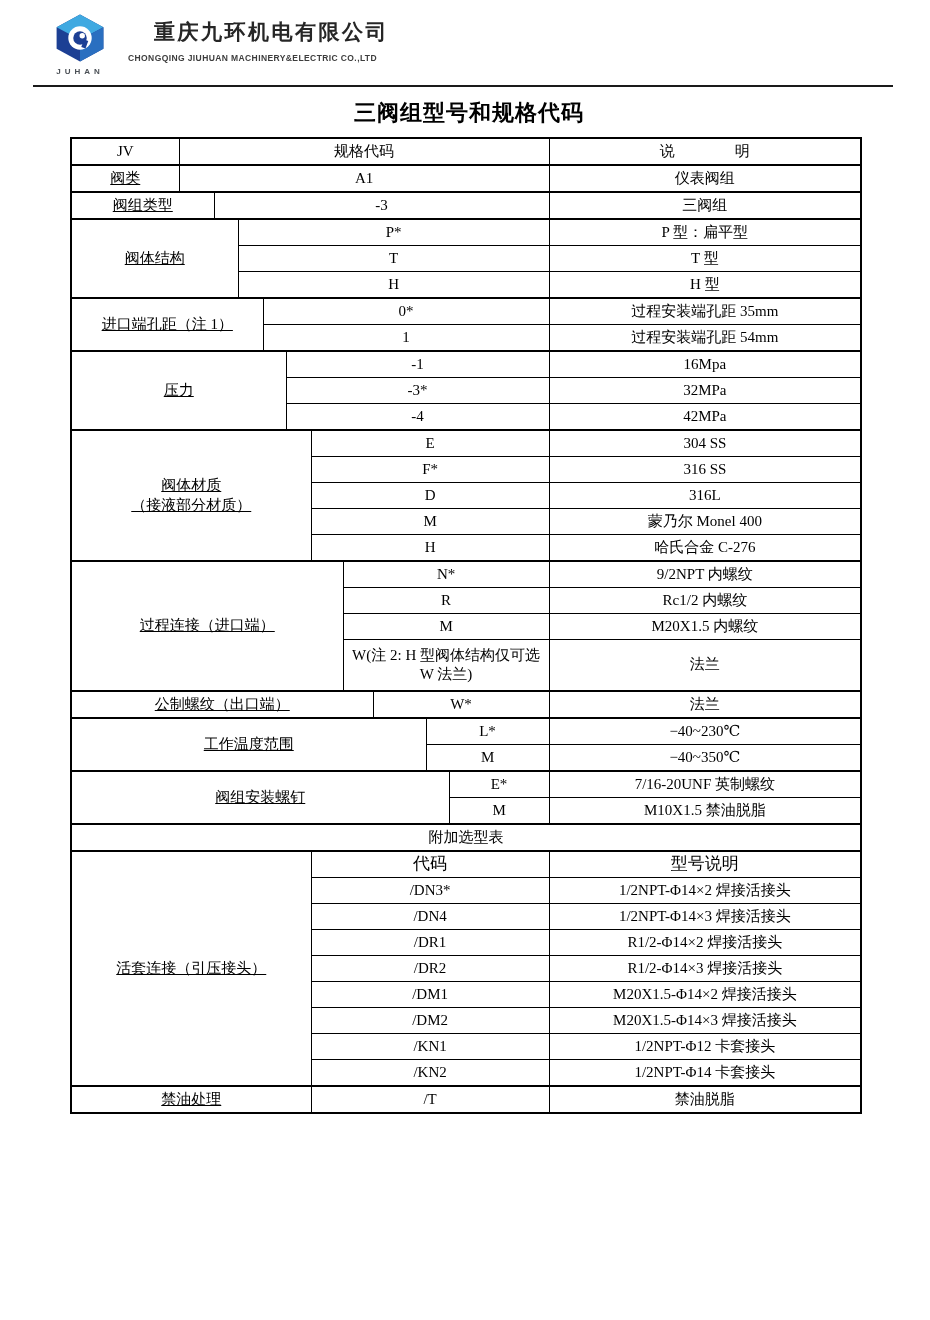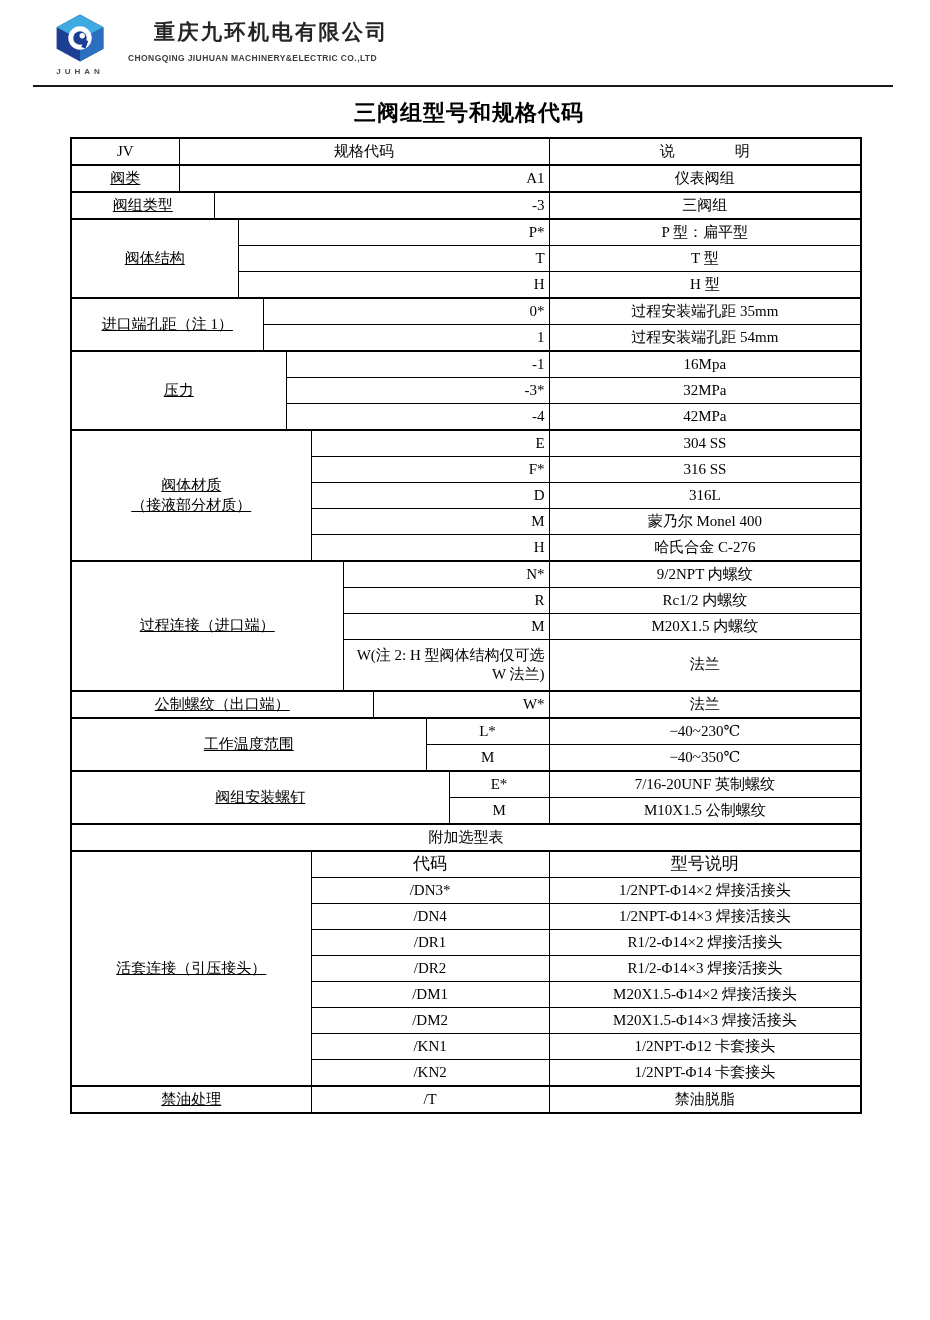--- a/index.html
+++ b/index.html
@@ -21,21 +21,21 @@
 
   
   table.spec { position:absolute; top:137px; left:70px; width:790px;
                border-collapse:collapse; table-layout:fixed; font-size:15px;
                border:2px solid #000; }
   .spec td { border:1px solid #000; height:25px; padding:0 4px;
              text-align:center; vertical-align:middle; overflow:hidden; line-height:1.3; }
   .spec tr.sb > td { border-top:2px solid #000; }
   .spec tr.h50 > td { height:50px; }
   .spec td.lab { white-space:pre-line;text-decoration:underline; }
-  .spec td.code { text-align:right; }
+  .spec td.code { text-align:center; }
   .spec td.hdr2 { font-size:17px; }
 </style>
 </head>
 <body>
 
 <div class="page">
 
   <div class="hdr">
     <div class="logo">
       <svg width="54" height="52" viewBox="0 0 60 56">
@@ -189,21 +189,21 @@
         <td>−40~350℃</td>
       </tr>
 
       <tr class="sb">
         <td class="lab" colspan="10" rowspan="2">阀组安装螺钉</td>
         <td>E*</td>
         <td>7/16-20UNF 英制螺纹</td>
       </tr>
       <tr>
         <td>M</td>
-        <td>M10X1.5 公制螺纹</td>
+        <td>M10X1.5 禁油脱脂</td>
       </tr>
 
       <tr class="sb">
         <td colspan="12">附加选型表</td>
       </tr>
 
       <tr class="sb">
         <td class="lab" colspan="6" rowspan="9">活套连接（引压接头）</td>
         <td class="hdr2" colspan="5">代码</td>
         <td class="hdr2">型号说明</td>

